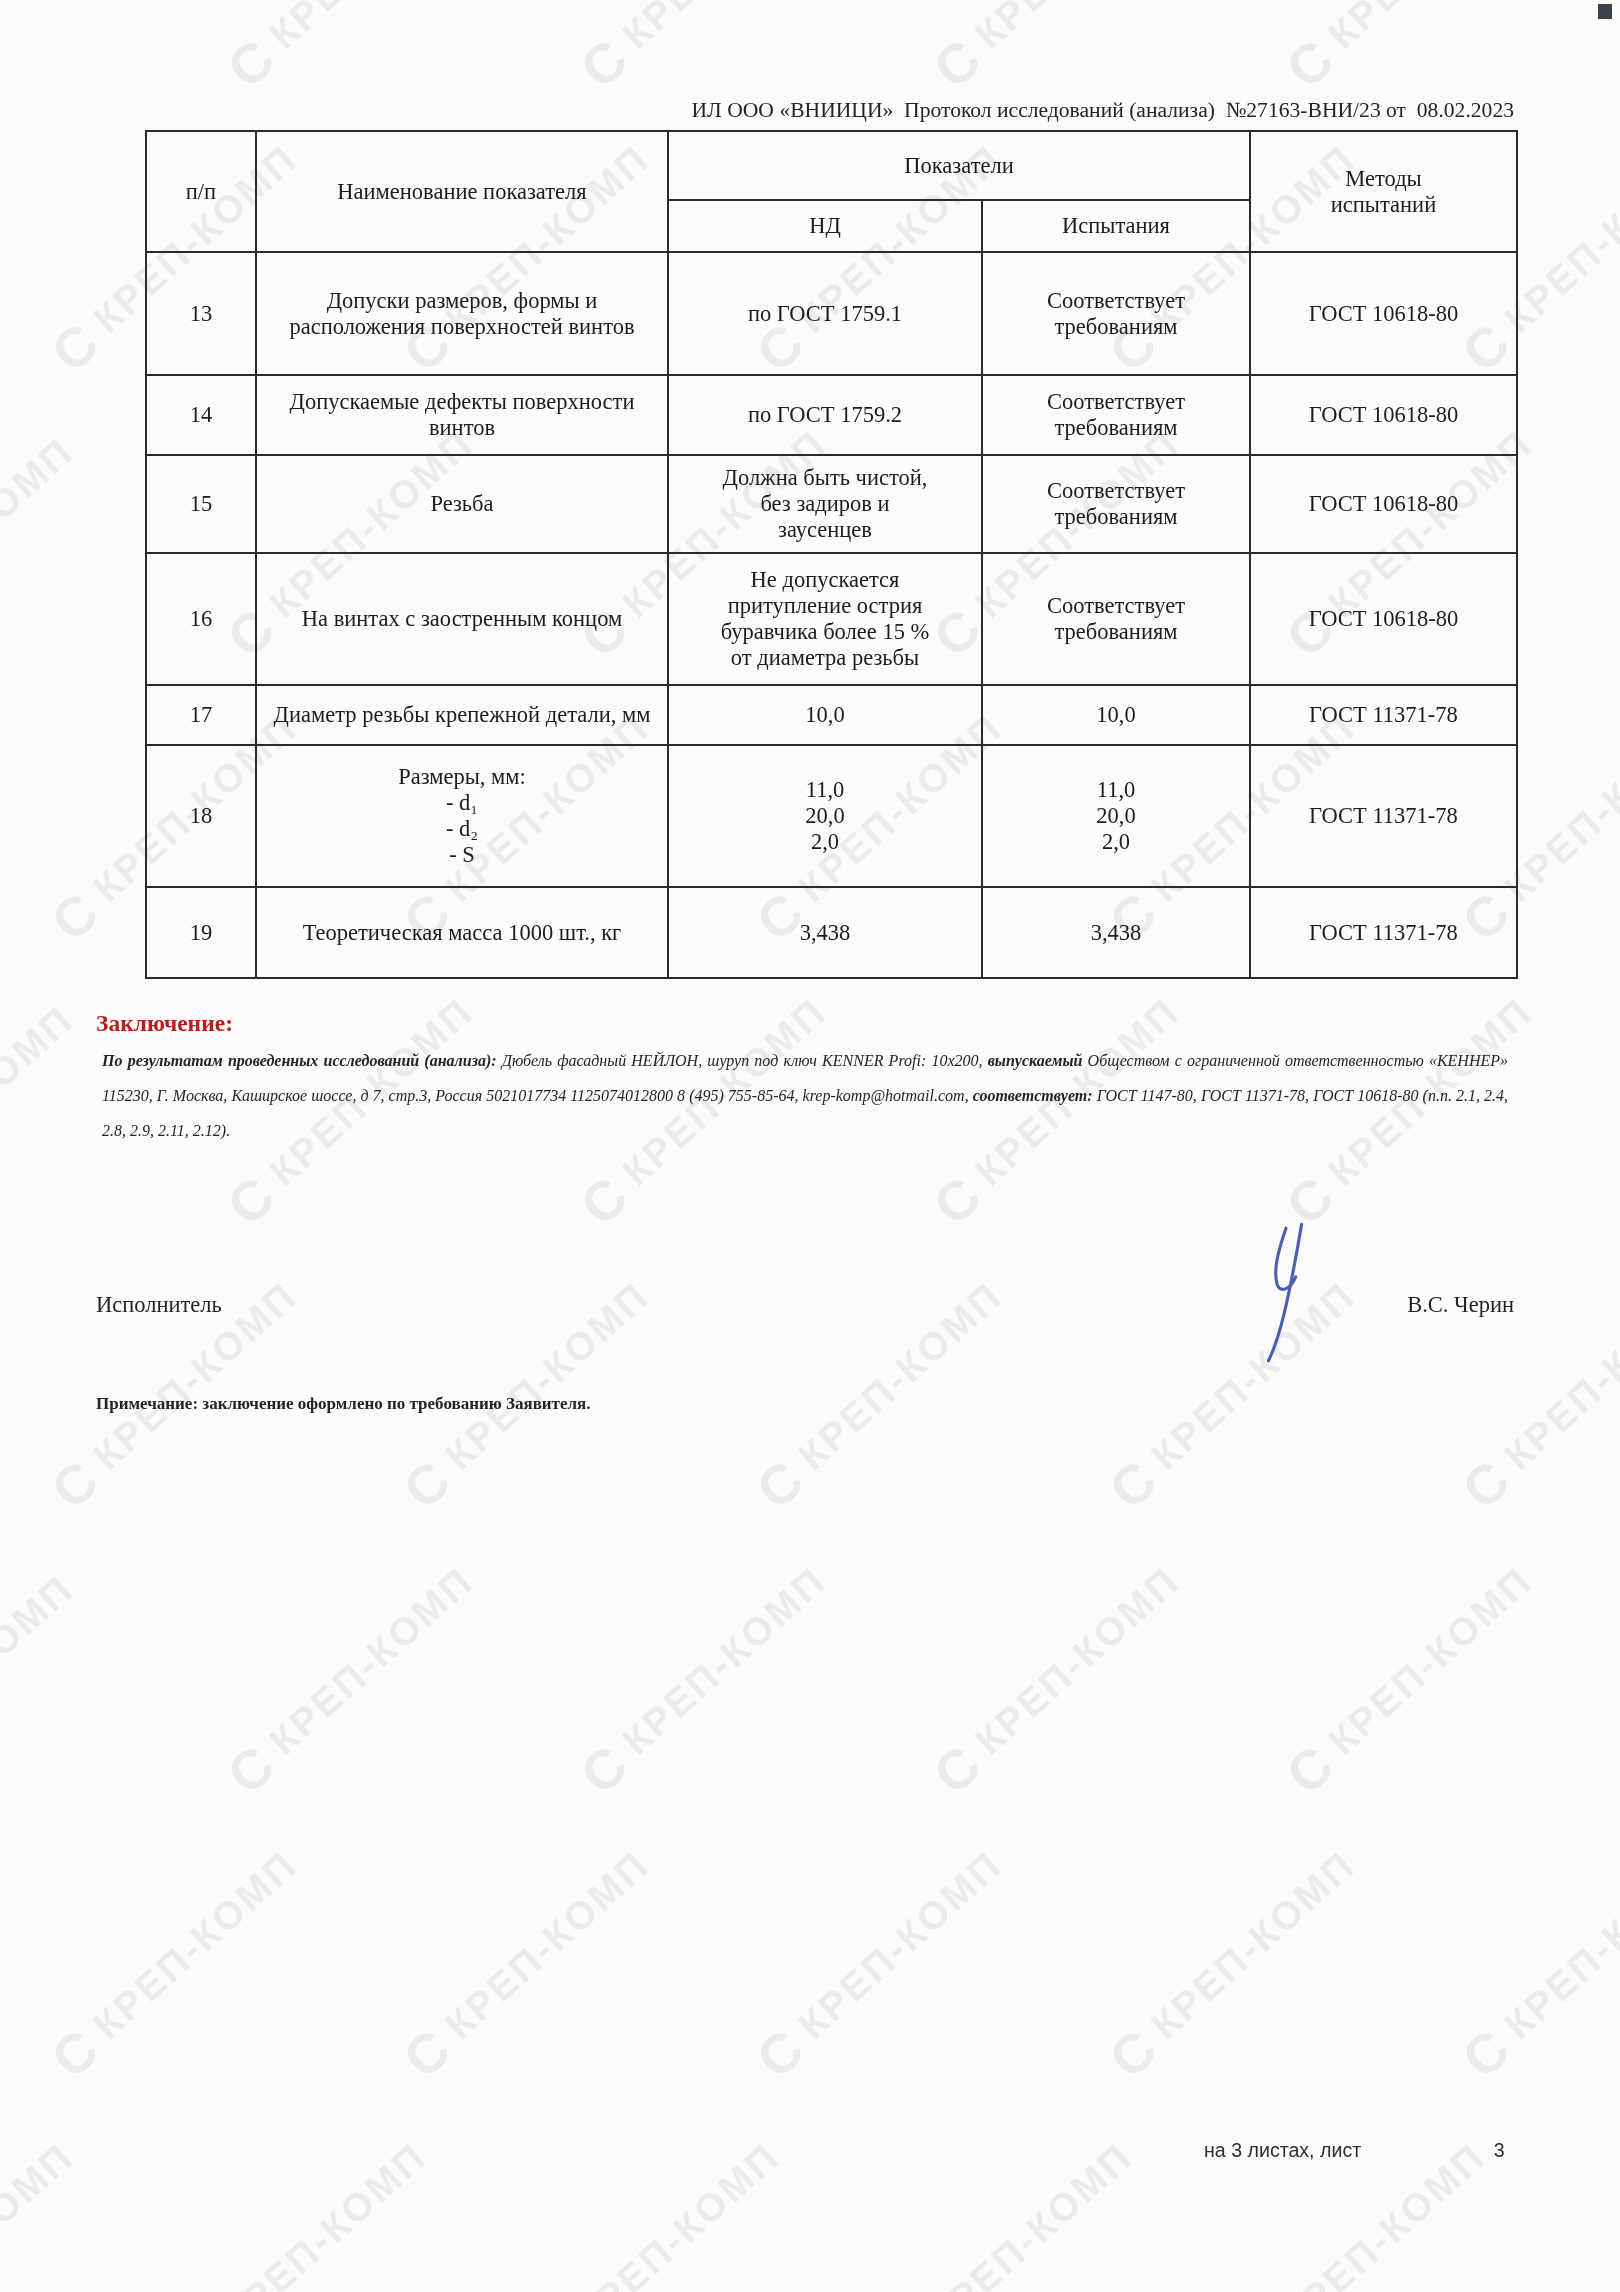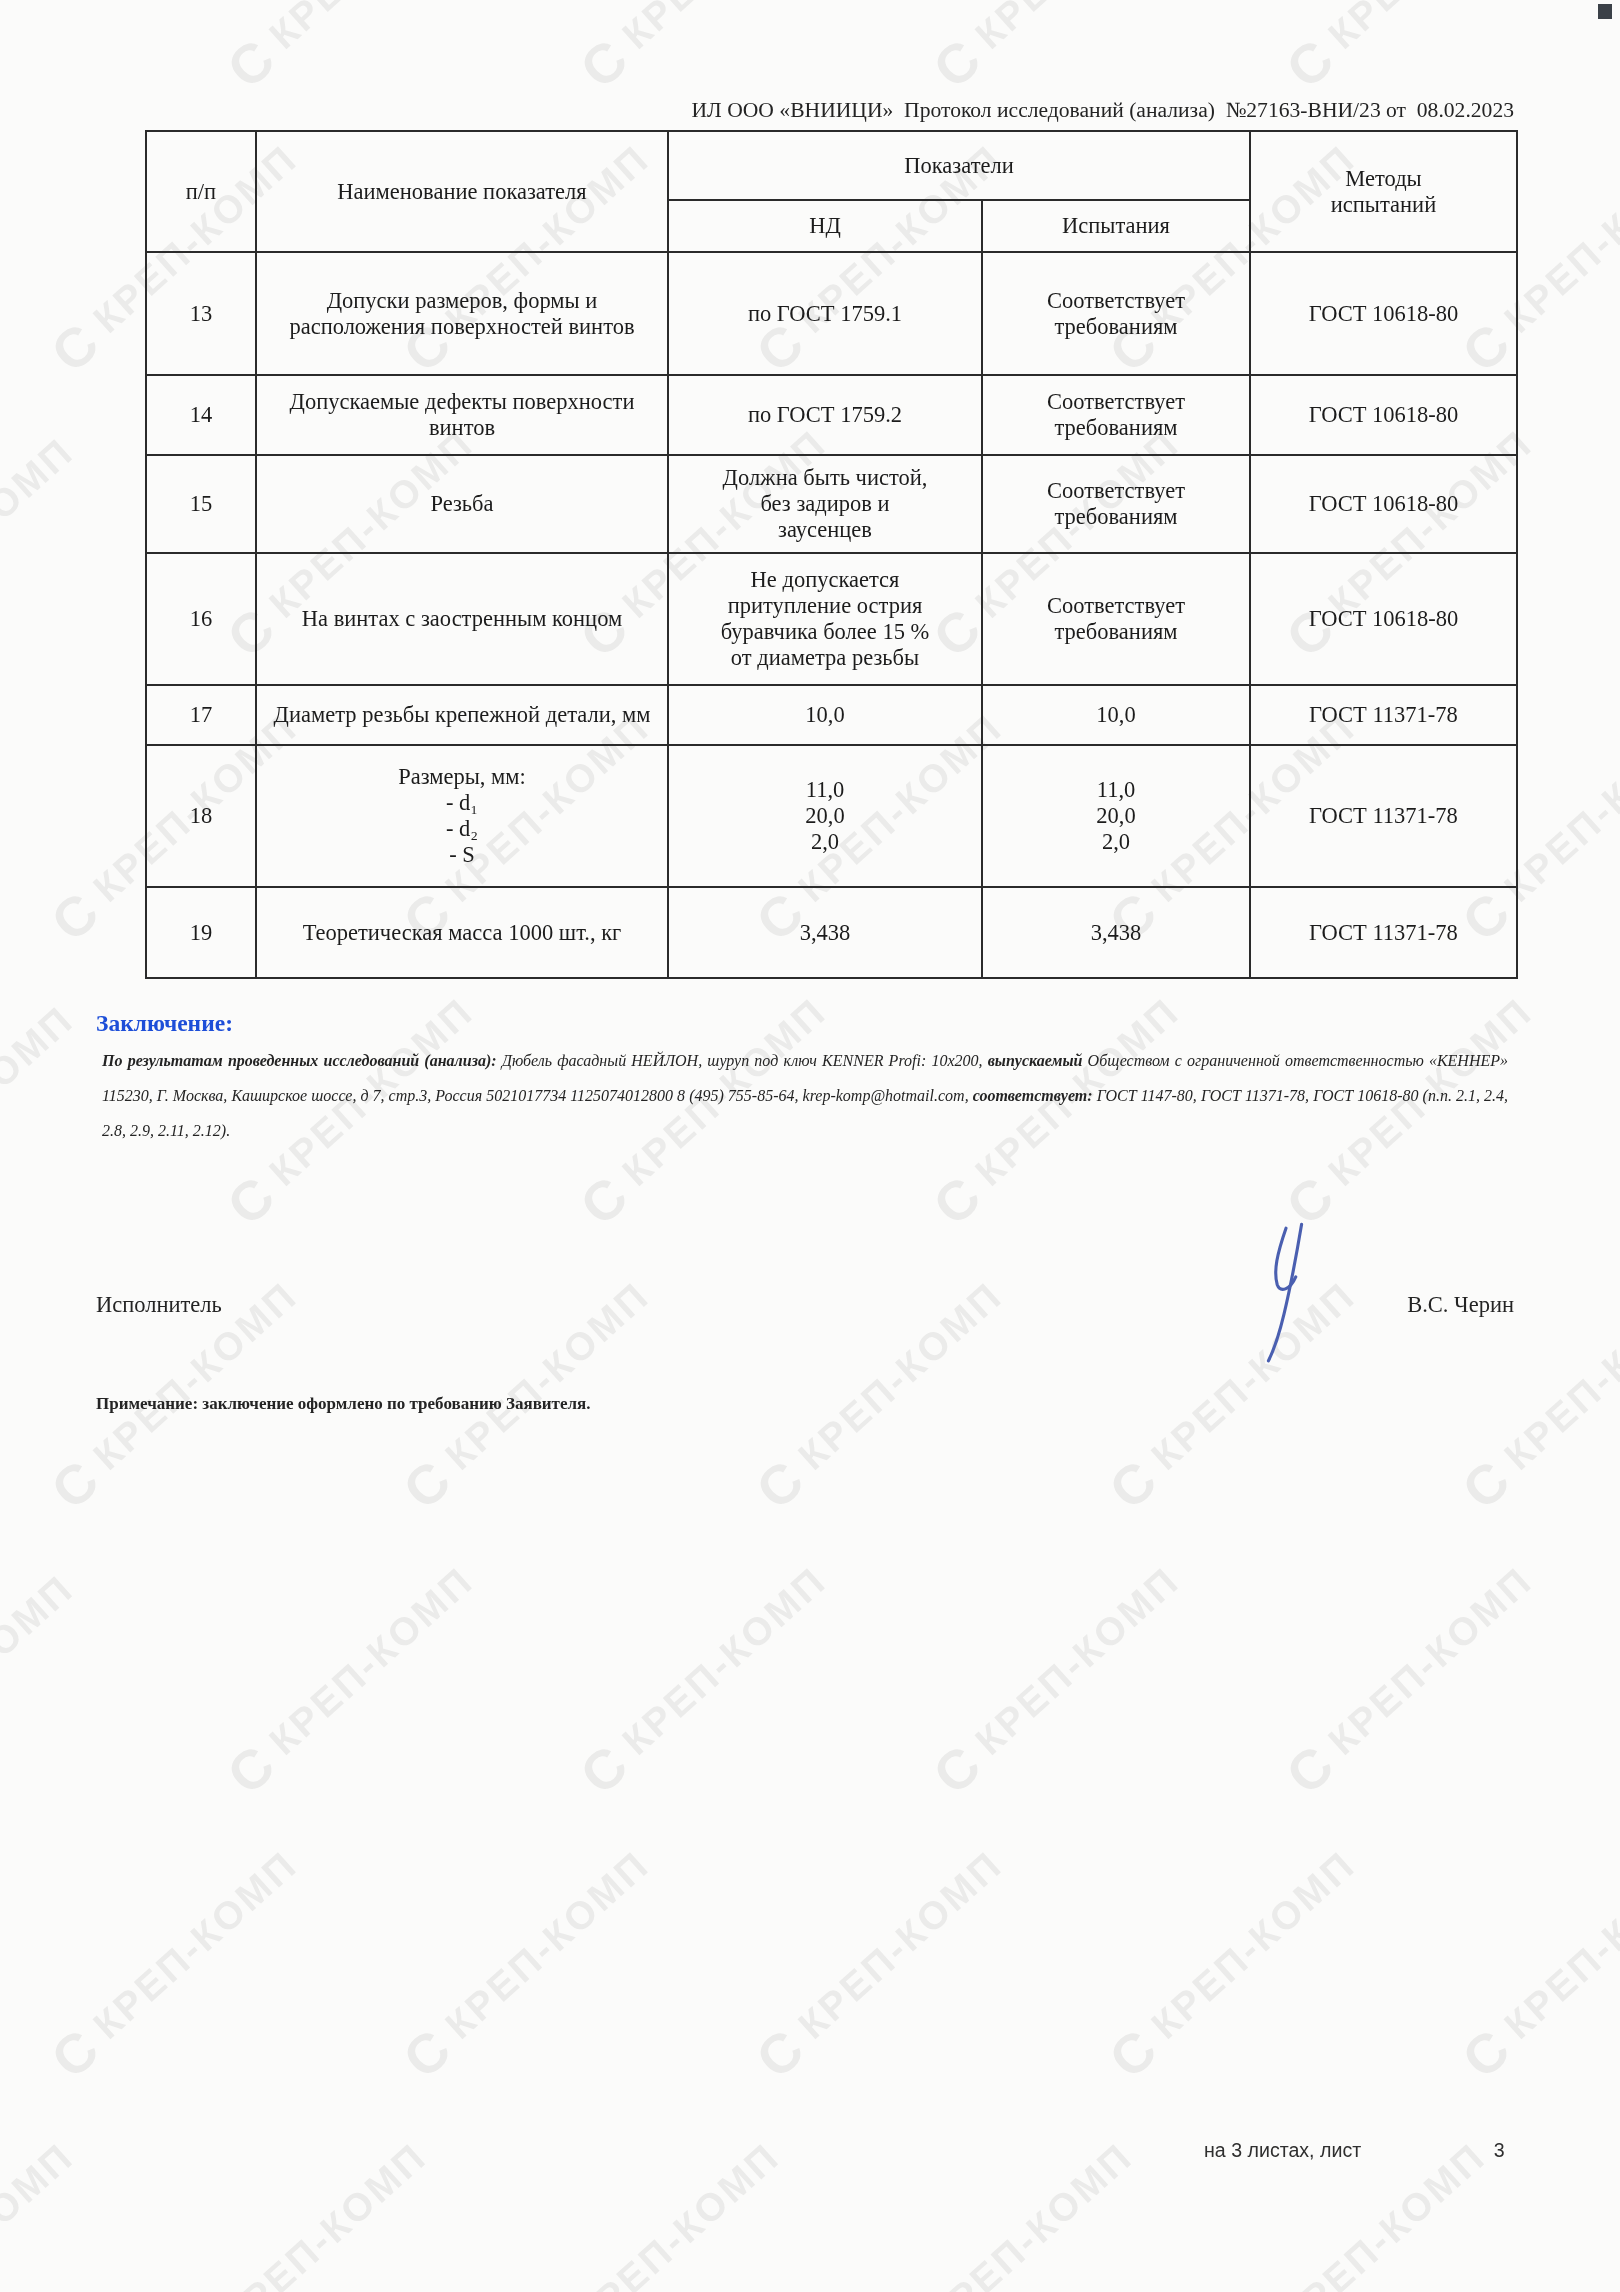--- a/index.html
+++ b/index.html
@@ -40,21 +40,21 @@
   table.protocol tr.hdr1 th { border-bottom-width:2px; }
   table.protocol .thick-b { border-bottom-width:2.9px; }
   td.c-name { text-align:left; padding-left:13.7px; padding-right:9.8px; }
   .pre { white-space:pre-line; }
   tr.hr1 { height:69px; } tr.hr2 { height:52px; }
   tr.r13 { height:123px; } tr.r14 { height:80px; } tr.r15 { height:98px; }
   tr.r16 { height:132px; } tr.r17 { height:60px;margin-left:36px; } tr.r18 { height:142px; }
   tr.r19 { height:91px; }
 
   .conclusion { position:absolute; top:1010px; left:96px; width:1418px; }
-  .conclusion h3 { margin:0 0 5.9px 0; font-size:23.5px; font-weight:700; color:#1d4ed8; }
+  .conclusion h3 { margin:0 0 5.9px 0; font-size:23.5px; font-weight:700; color:#b91c1c; }
   .conclusion p { margin:6px; font-size:16px; line-height:35px; text-align:justify; color:#242424;font-style:italic; }
   .b { font-weight:700; }
 
   .executor-row {
     position:absolute; top:1292px; left:96px; width:1418px;
     display:flex; justify-content:space-between; align-items:flex-end;
     font-size:22.5px; color:#242424;
   }
   .signature-svg { position:absolute; top:1220px; left:1247px; z-index:2; }
 

